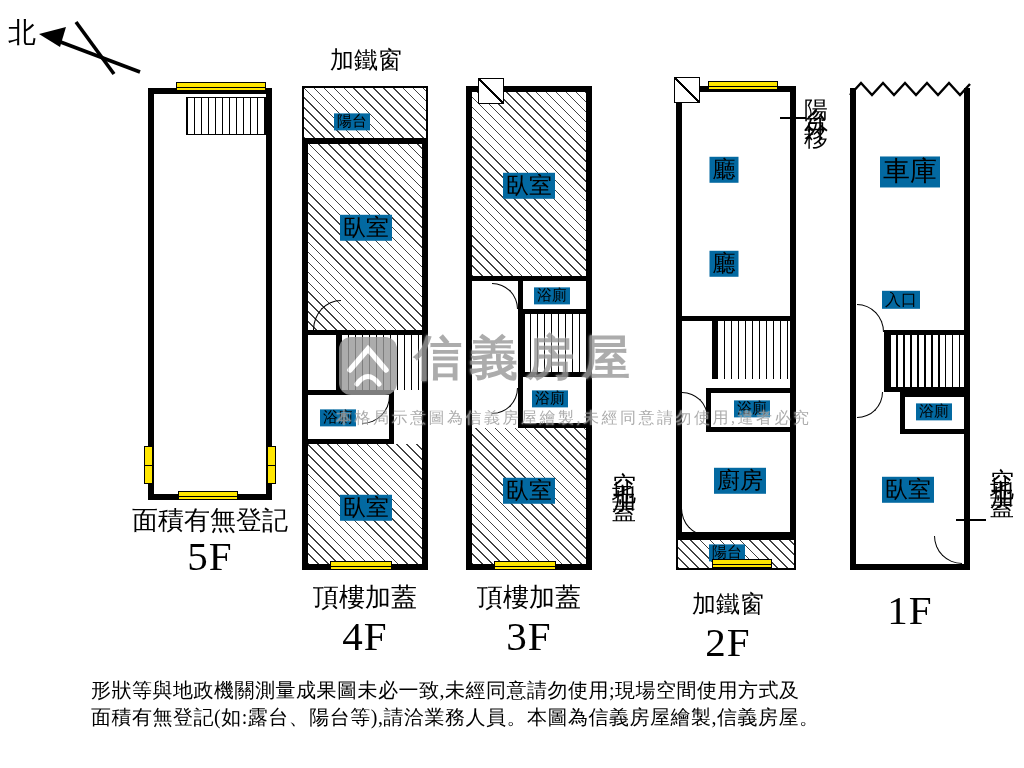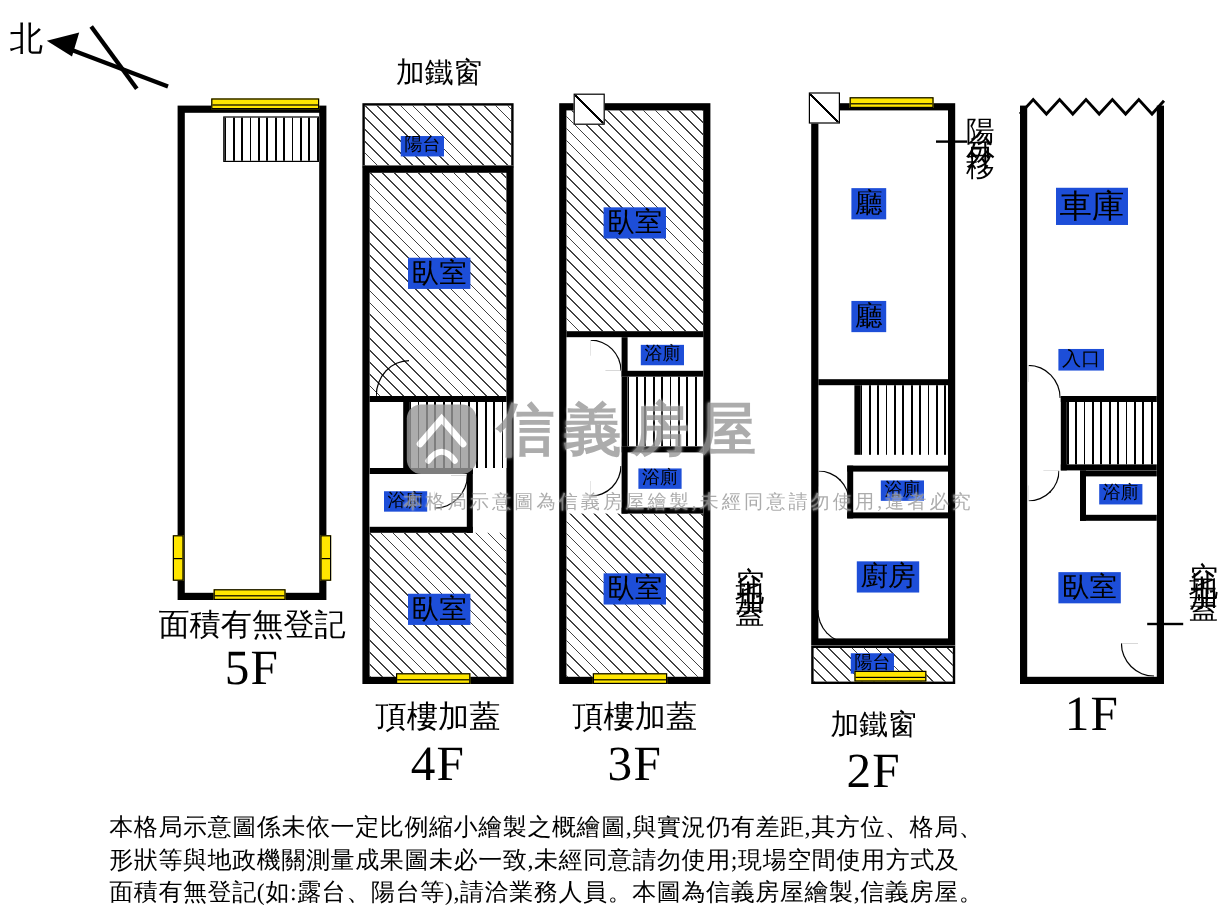--- a/index.html
+++ b/index.html
@@ -11,21 +11,21 @@
   html,body{width:1024px;height:768px}
   body{background:#fff;color:#000;font-family:"Liberation Serif","DejaVu Serif",serif}
   .canvas{position:relative;width:1024px;height:768px;background:#fff;overflow:hidden}
   .abs{position:absolute}
   .plan{position:absolute;border:6px solid var(--wall);background:#fff}
   .wall{position:absolute;background:var(--wall);z-index:3}
   .hatch{position:absolute;background-image:repeating-linear-gradient(45deg,rgba(45,45,45,.9) 0,rgba(45,45,45,.9) 1px,transparent 1px,transparent 7px)}
   .vlines{position:absolute;background-color:#fff;background-image:repeating-linear-gradient(90deg,var(--wall) 0,var(--wall) 1.5px,transparent 1.5px,transparent 7px)}
   .window{position:absolute;background:var(--win);border:1.5px solid var(--wall);z-index:6}
   .window::after{content:"";position:absolute;left:0;right:0;top:50%;height:1px;background:var(--wall)}
-  .room-label{position:absolute;transform:translate(-50%,-50%);background:#1d4ed8;padding:0 3px;font-size:23px;line-height:1.15;white-space:nowrap;z-index:5}
+  .room-label{position:absolute;transform:translate(-50%,-50%);background:#0369a1;padding:0 3px;font-size:23px;line-height:1.15;white-space:nowrap;z-index:5}
   .room-label.sm{font-size:15px}
   .room-label.lg{font-size:27px}
   .caption{position:absolute;transform:translateX(-50%);font-size:26px;white-space:nowrap;z-index:5}
   .caption.fnum{font-size:41px;letter-spacing:1px}
   .caption.note{font-size:24px}
   .vtext{position:absolute;writing-mode:vertical-rl;text-orientation:upright;font-size:24px;line-height:1;letter-spacing:9px;white-space:nowrap;z-index:5}
   .arc{position:absolute;border:0 solid var(--wall);background:transparent;z-index:4}
   .arc.tl{border-top-width:1.7px;border-left-width:1.7px;border-top-left-radius:100% 100%}
   .arc.tr{border-top-width:1.7px;border-right-width:1.7px;border-top-right-radius:100% 100%}
   .arc.bl{border-bottom-width:1.7px;border-left-width:1.7px;border-bottom-left-radius:100% 100%}
@@ -125,31 +125,30 @@
   <div class="room-label" style="left:901px;top:300px;font-size:16px">入口</div>
   <div class="arc tr" style="left:857px;top:304px;width:27px;height:28px"></div>
   <div class="vlines" style="left:884px;top:330px;width:80px;height:62px;border:5px solid #000;border-right:0"></div>
   <div class="arc br" style="left:857px;top:392px;width:26px;height:26px"></div>
   <div class="abs" style="left:900px;top:392px;width:64px;height:42px;border:5px solid #000;border-right:0;background:#fff"></div>
   <div class="room-label sm" style="left:934px;top:412px">浴廁</div>
   <div class="room-label" style="left:908px;top:490px">臥室</div>
   <div class="arc bl" style="left:934px;top:536px;width:28px;height:28px"></div>
   <div class="vtext" style="left:990px;top:448px">空地加蓋</div>
   <div class="wall" style="left:956px;top:519px;width:30px;height:2px"></div>
-  <div class="caption fnum" style="left:910px;top:570px">1F</div>
+  <div class="caption fnum" style="left:910px;top:586px">1F</div>
 
   <div class="watermark">
     <svg class="wm-logo" width="64" height="64" viewBox="0 0 64 64">
       <rect x="3" y="3" width="58" height="58" rx="12" style="fill:var(--wm)"></rect>
       <path d="M14 36 L32 15 L50 36" stroke="#fff" stroke-width="5.5" fill="none" stroke-linecap="round"></path>
       <path d="M21 50 Q32 35 43 50" stroke="#fff" stroke-width="5" fill="none" stroke-linecap="round"></path>
     </svg>
     <div class="wm-brand">信義房屋</div>
     <div class="wm-note">本格局示意圖為信義房屋繪製,未經同意請勿使用,違者必究</div>
   </div>
 
   <div class="disclaimer">
-    <div>本格局示意圖係未依一定比例縮小繪製之概繪圖,與實況仍有差距,其方位、格局、</div>
     <div>形狀等與地政機關測量成果圖未必一致,未經同意請勿使用;現場空間使用方式及</div>
     <div>面積有無登記(如:露台、陽台等),請洽業務人員。本圖為信義房屋繪製,信義房屋。</div>
   </div>
 
 </div>
 
 </body></html>

